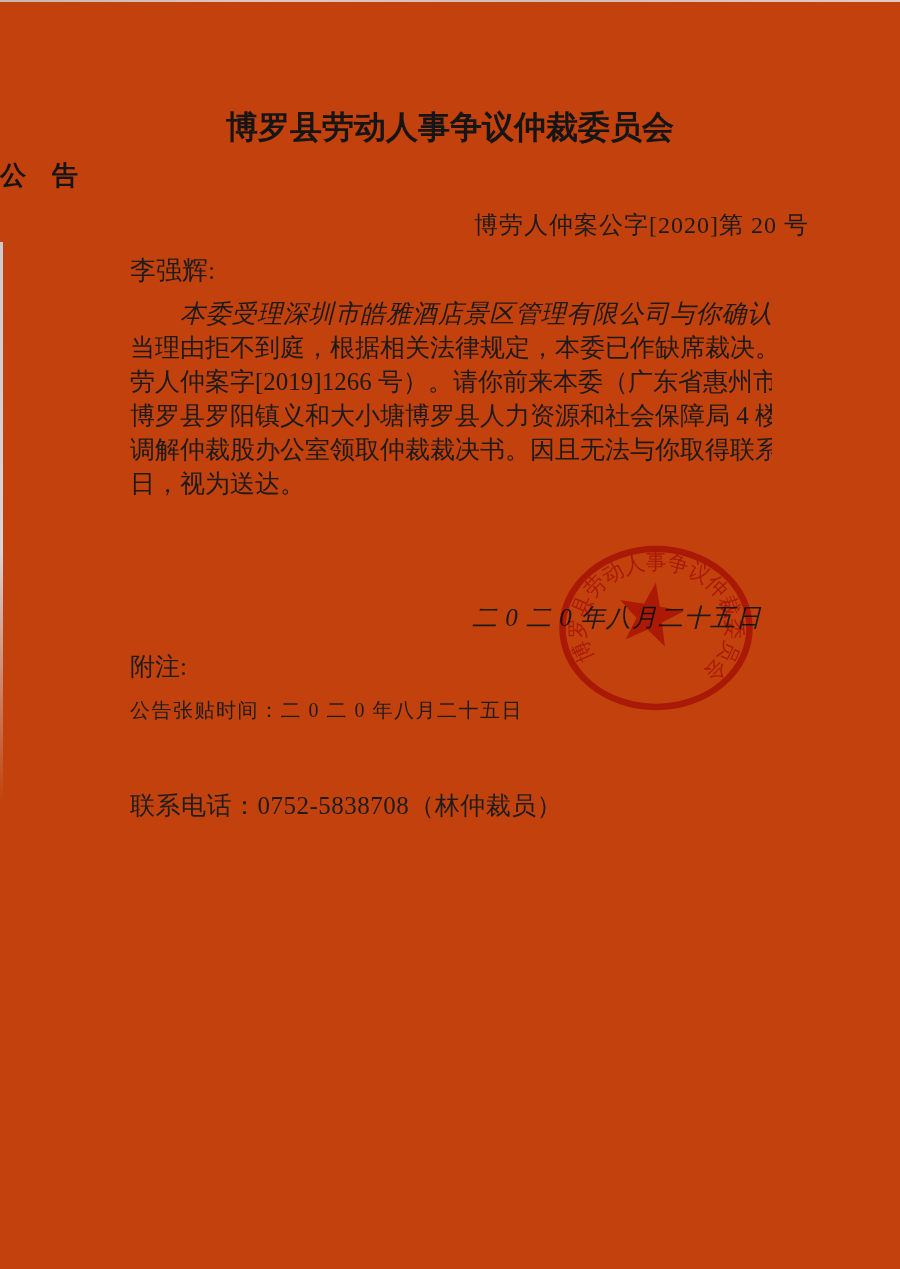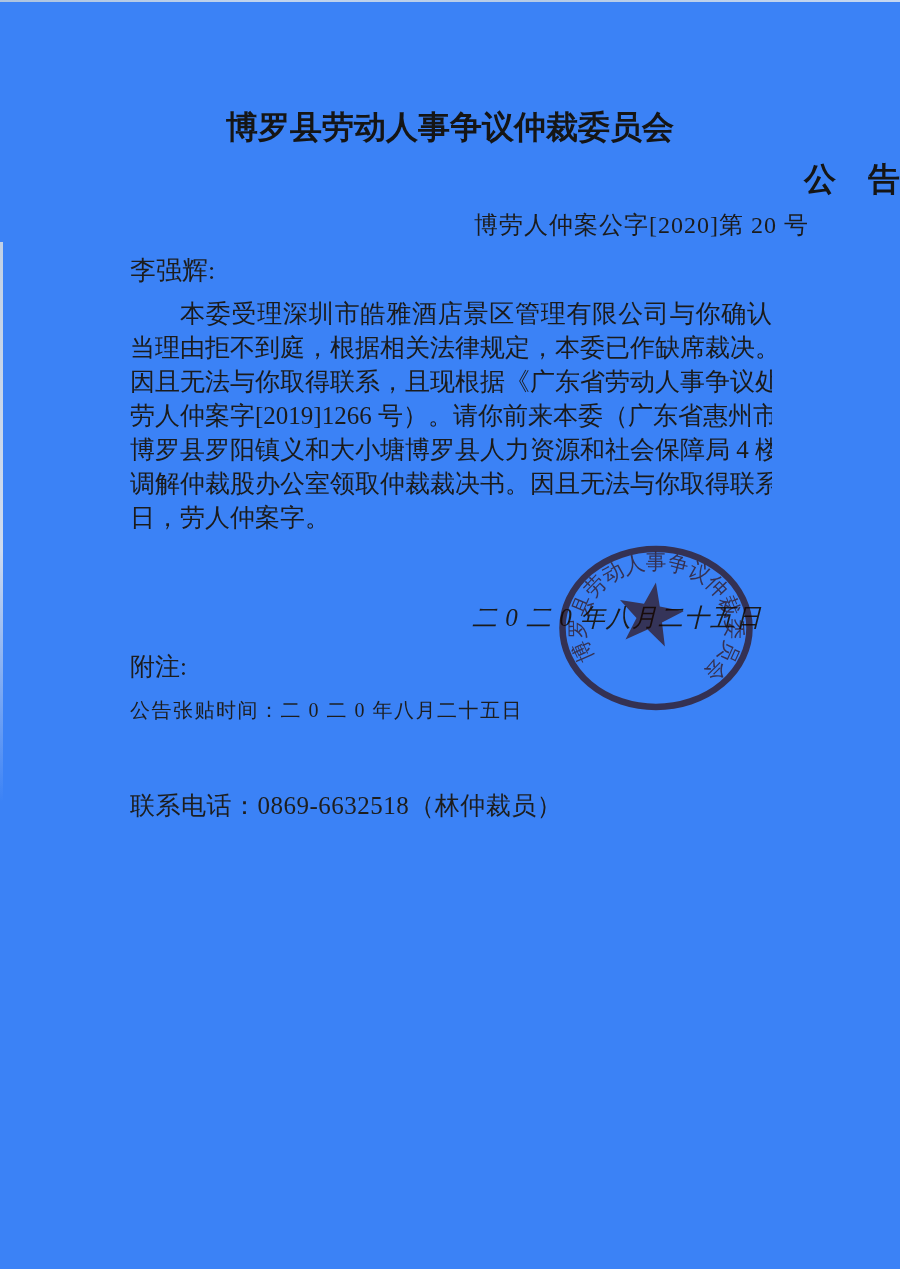--- a/index.html
+++ b/index.html
@@ -5,21 +5,21 @@
   html,body{margin:0;padding:0;}
   body{
     width:900px;height:1269px;
     background:#ffffff;
     font-family:"Liberation Serif","DejaVu Serif",serif;
     position:relative;
     overflow:hidden;
   }
   .page{
     position:absolute;inset:0;
-    background:#3b82f6;
+    background:#c2410c;
     color:#1d1d1d;
   }
   
   .scan-top-edge{
     position:absolute;left:0;top:0;width:900px;height:2px;
     background:linear-gradient(to right,#c9d4da,#e3e9ec 30%,#d4dde2 60%,#e8edf0);
     opacity:.8;
   }
   .scan-left-edge{
     position:absolute;left:0;top:242px;width:3px;height:560px;
@@ -28,22 +28,22 @@
   }
   .title{
     position:absolute;left:0;top:106px;width:900px;
     text-align:center;
     font-size:32px;font-weight:bold;
     letter-spacing:0px;
     color:#151515;
   }
   .subtitle{
     position:absolute;left:0;top:158px;width:900px;
-    text-align:right;
-    font-size:32px;font-weight:bold;
+    text-align:left;
+    font-size:26px;font-weight:bold;
     color:#151515;
   }
   .doc-number{
     position:absolute;left:474px;top:209px;
     font-size:24px;
     letter-spacing:1px;
     color:#1b1b1b;
   }
   .salutation{
     position:absolute;left:130px;top:253px;
@@ -53,21 +53,21 @@
     position:absolute;left:130px;top:297px;width:642px;
     font-size:25px;line-height:34px;
     color:#1b1b1b;
   }
   .line{
     text-align:justify;
     text-align-last:justify;
     height:34px;overflow:hidden;
     white-space:nowrap;
   }
-  .line.indent{padding-left:50px;}
+  .line.indent{padding-left:50px;font-style:italic;}
   .line.last{text-align-last:left;white-space:normal;}
   .date-line{
     position:absolute;right:138px;top:601px;
     font-size:25px;letter-spacing:1px;
     color:#1b1b1b;
     font-style:italic;
   }
   .note-label{
     position:absolute;left:130px;top:650px;
     font-size:25px;
@@ -98,32 +98,31 @@
 
   <div class="title">博罗县劳动人事争议仲裁委员会</div>
   <div class="subtitle">公　告</div>
   <div class="doc-number">博劳人仲案公字[2020]第 20 号</div>
 
   <div class="salutation">李强辉:</div>
 
   <div class="body-block">
     <div class="line indent">本委受理深圳市皓雅酒店景区管理有限公司与你确认</div>
     <div class="line">当理由拒不到庭，根据相关法律规定，本委已作缺席裁决。</div>
-    <div class="line">因且无法与你取得联系，且现根据《广东省劳动人事争议处</div>
     <div class="line">劳人仲案字[2019]1266 号）。请你前来本委（广东省惠州市</div>
     <div class="line">博罗县罗阳镇义和大小塘博罗县人力资源和社会保障局 4 楼）</div>
     <div class="line">调解仲裁股办公室领取仲裁裁决书。因且无法与你取得联系</div>
-    <div class="line last">日，劳人仲案字。</div>
+    <div class="line last">日，视为送达。</div>
   </div>
 
   <div class="date-line">二 0 二 0 年八月二十五日</div>
 
   <div class="note-label">附注:</div>
   <div class="note-line">公告张贴时间：二 0 二 0 年八月二十五日</div>
-  <div class="phone-line">联系电话：0869-6632518（林仲裁员）</div>
+  <div class="phone-line">联系电话：0752-5838708（林仲裁员）</div>
 
   <svg class="seal" viewBox="0 0 202 174" xmlns="http://www.w3.org/2000/svg">
     <defs>
       <path id="sealArc" d="M 38.5 115.5 A 71 59 0 1 1 150.2 127.7" fill="none"></path>
     </defs>
     <ellipse cx="100" cy="86" rx="93.5" ry="79" fill="none" stroke="#d5291b" stroke-width="6.5" stroke-opacity="0.85"></ellipse>
     <polygon points="99.9,40.5 103.8,64.6 127.7,69.3 106.0,80.4 108.9,104.6 91.6,87.4 69.5,97.6 80.5,75.9 64.0,58.0 88.0,61.8" fill="#d5291b" fill-opacity="0.82"></polygon>
     <text font-family="Liberation Serif, DejaVu Serif, serif" font-size="21.5" fill="#d5291b" fill-opacity="0.85">
       <textPath href="#sealArc" startOffset="0" textLength="288" lengthAdjust="spacingAndGlyphs">博罗县劳动人事争议仲裁委员会</textPath>
     </text>

